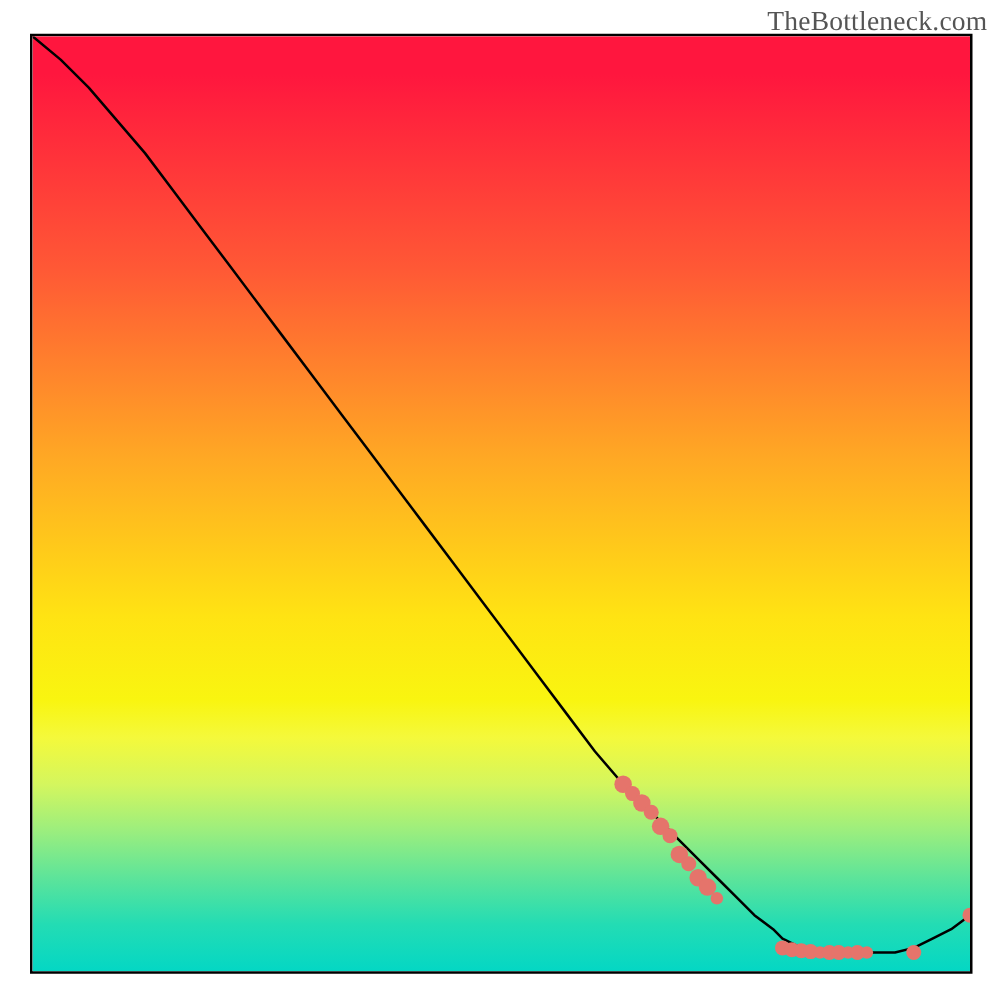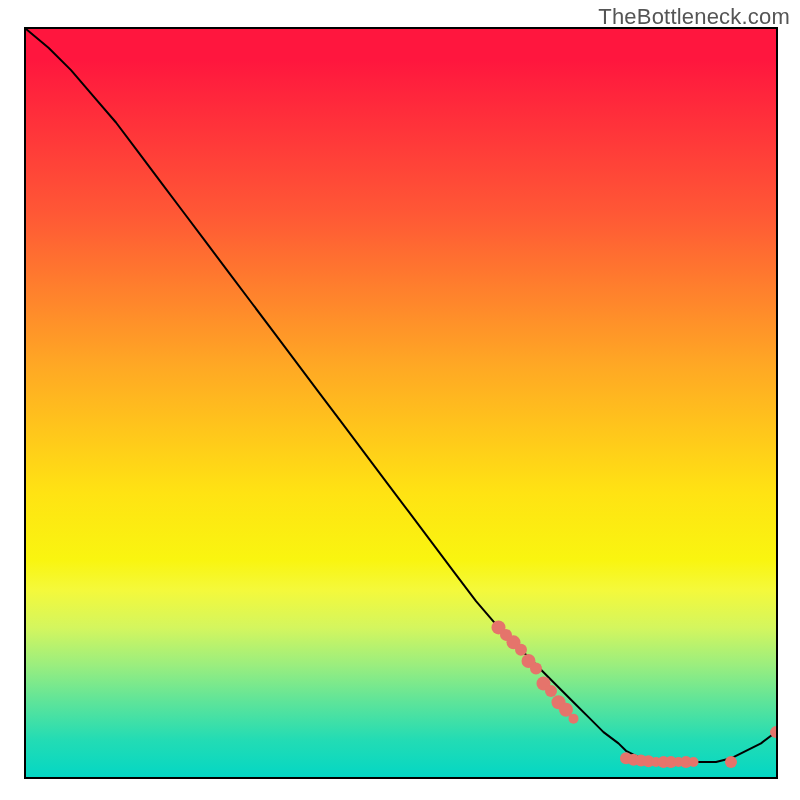--- a/index.html
+++ b/index.html
@@ -8,20 +8,21 @@
     width: 800px;
     height: 800px;
     overflow: hidden;
     background: #ffffff;
     font-family: Arial, Helvetica, sans-serif;
   }
   .chart-wrap {
     position: relative;
     width: 800px;
     height: 800px;
+    font-family: Liberation Serif, serif;
   }
   .watermark {
     position: absolute;
     top: 4px;
     right: 10px;
     font-size: 22px;
     font-weight: 500;
     color: #555555;
     letter-spacing: 0.2px;
     z-index: 10;

